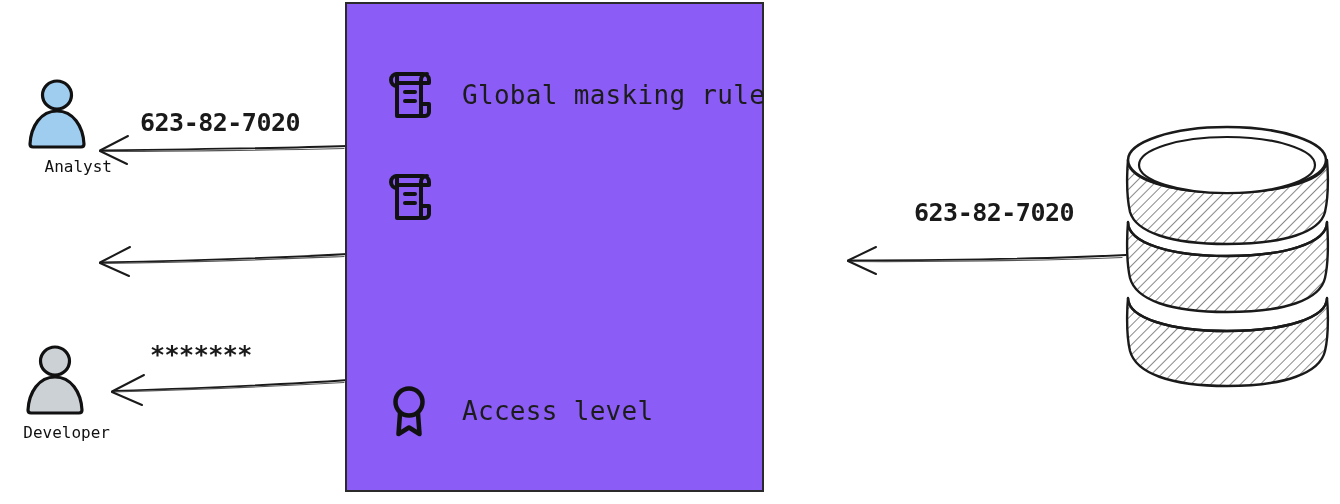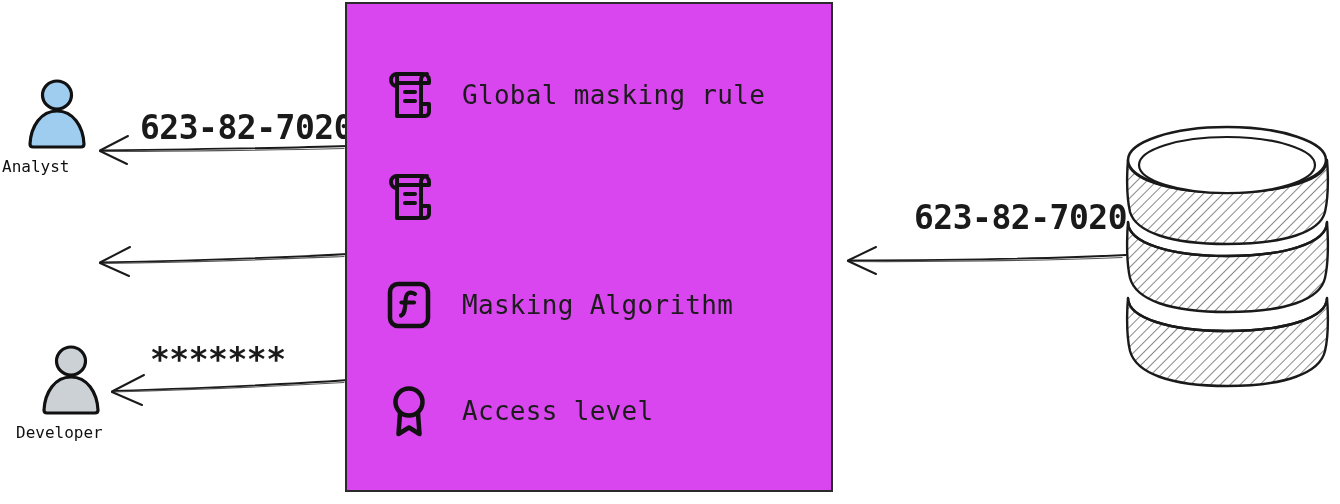--- a/index.html
+++ b/index.html
@@ -15,21 +15,21 @@
     width: 1340px;
     height: 504px;
     background: #ffffff;
     overflow: hidden;
   }
 
   
   .actor {
     position: absolute;
     width: 110px;
-    text-align: left;
+    text-align: right;
   }
   .actor-figure {
     width: 72px;
     height: 78px;
     margin: 0 auto;
     position: relative;
   }
   .actor-figure svg { display: block; }
   .actor-label {
     font-family: "DejaVu Sans Mono", "Liberation Mono", monospace;
@@ -37,38 +37,38 @@
     color: #101010;
     letter-spacing: 0px;
     margin-top: 1px;
     white-space: nowrap;
   }
 
   
   .edge-label {
     position: absolute;
     font-family: "DejaVu Sans Mono", "Liberation Mono", monospace;
-    font-size: 33px;
+    font-size: 25px;
     font-weight: 700;
     color: #1a1a1a;
     white-space: nowrap;
     letter-spacing: -0.5px;
   }
   .arrow-svg {
     position: absolute;
   }
 
   
   #policy-panel {
     position: absolute;
     left: 345px;
     top: 2px;
-    width: 488px;
+    width: 419px;
     height: 490px;
-    background: #d946ef;
+    background: #8b5cf6;
     border: 2px solid #2b2b2b;
     box-sizing: border-box;
   }
   .policy-row {
     position: absolute;
     left: 36px;
     display: flex;
     align-items: center;
     height: 58px;
   }
@@ -109,21 +109,21 @@
     <div class="actor-figure">
       <svg width="72" height="78" viewBox="0 0 72 78">
         <ellipse cx="36" cy="17" rx="14.5" ry="14" fill="#9fcdf0" stroke="#111" stroke-width="3.2"></ellipse>
         <path d="M36 33 C20 33 10 48 9 66 C9 68 10 69 12 69 L60 69 C62 69 63 68 63 66 C62 48 52 33 36 33 Z" fill="#9fcdf0" stroke="#111" stroke-width="3.2" stroke-linejoin="round"></path>
       </svg>
     </div>
     <div class="actor-label">Analyst</div>
   </div>
 
 
-  <div class="actor" style="left:16px; top:344px;">
+  <div class="actor" style="left:0; top:344px;">
     <div class="actor-figure">
       <svg width="72" height="78" viewBox="0 0 72 78">
         <ellipse cx="36" cy="17" rx="14.5" ry="14" fill="#ccd1d6" stroke="#111" stroke-width="3.2"></ellipse>
         <path d="M36 33 C20 33 10 48 9 66 C9 68 10 69 12 69 L60 69 C62 69 63 68 63 66 C62 48 52 33 36 33 Z" fill="#ccd1d6" stroke="#111" stroke-width="3.2" stroke-linejoin="round"></path>
       </svg>
     </div>
     <div class="actor-label">Developer</div>
   </div>
 
   <div class="edge-label" style="left:140px; top:108px;">623-82-7020</div>
@@ -172,30 +172,20 @@
           <path d="M11 4 L37 4 C40.3 4 43 6.7 43 10 L43 13 L35 13 L35 10 C35 6.7 37.7 4 41 4" fill="none" stroke="#111" stroke-width="4" stroke-linecap="round" stroke-linejoin="round"></path>
           <path d="M11 4 C7.7 4 5 6.7 5 10 C5 13.3 7.7 16 11 16 L11 4 Z" fill="none" stroke="#111" stroke-width="4" stroke-linejoin="round"></path>
           <path d="M11 16 L11 46 L35 46 L35 13 L11 13" fill="none" stroke="#111" stroke-width="4" stroke-linejoin="round"></path>
           <path d="M35 34 L43 34 L43 42 C43 44.2 41.2 46 39 46 L11 46" fill="none" stroke="#111" stroke-width="4" stroke-linejoin="round"></path>
           <line x1="19" y1="22" x2="29" y2="22" stroke="#111" stroke-width="4" stroke-linecap="round"></line>
           <line x1="19" y1="31" x2="29" y2="31" stroke="#111" stroke-width="4" stroke-linecap="round"></line>
         </svg>
       </span>
     </div>
 
-    <div class="policy-row" style="top:272px;">
-      <span class="policy-icon">
-        <svg width="46" height="48" viewBox="0 0 46 48">
-          <rect x="4" y="3" width="38" height="42" rx="8" ry="8" fill="none" stroke="#111" stroke-width="4.5"></rect>
-          <path d="M29 13 C29 13 25 10.5 22 12.5 C19.4 14.2 19.6 18 19.4 22 C19 28 18.6 33 15 34.5" fill="none" stroke="#111" stroke-width="4.2" stroke-linecap="round"></path>
-          <line x1="15.5" y1="21.5" x2="28" y2="21.5" stroke="#111" stroke-width="4.2" stroke-linecap="round"></line>
-        </svg>
-      </span>
-      <span class="policy-text">Masking Algorithm</span>
-    </div>
 
     <div class="policy-row" style="top:378px;">
       <span class="policy-icon">
         <svg width="46" height="52" viewBox="0 0 46 52">
           <circle cx="23" cy="17" r="13.5" fill="none" stroke="#111" stroke-width="4.5"></circle>
           <path d="M14 28.5 L12.5 49 L23 42.5 L33.5 49 L32 28.5" fill="none" stroke="#111" stroke-width="4.5" stroke-linejoin="round" stroke-linecap="round"></path>
         </svg>
       </span>
       <span class="policy-text">Access level</span>
     </div>

